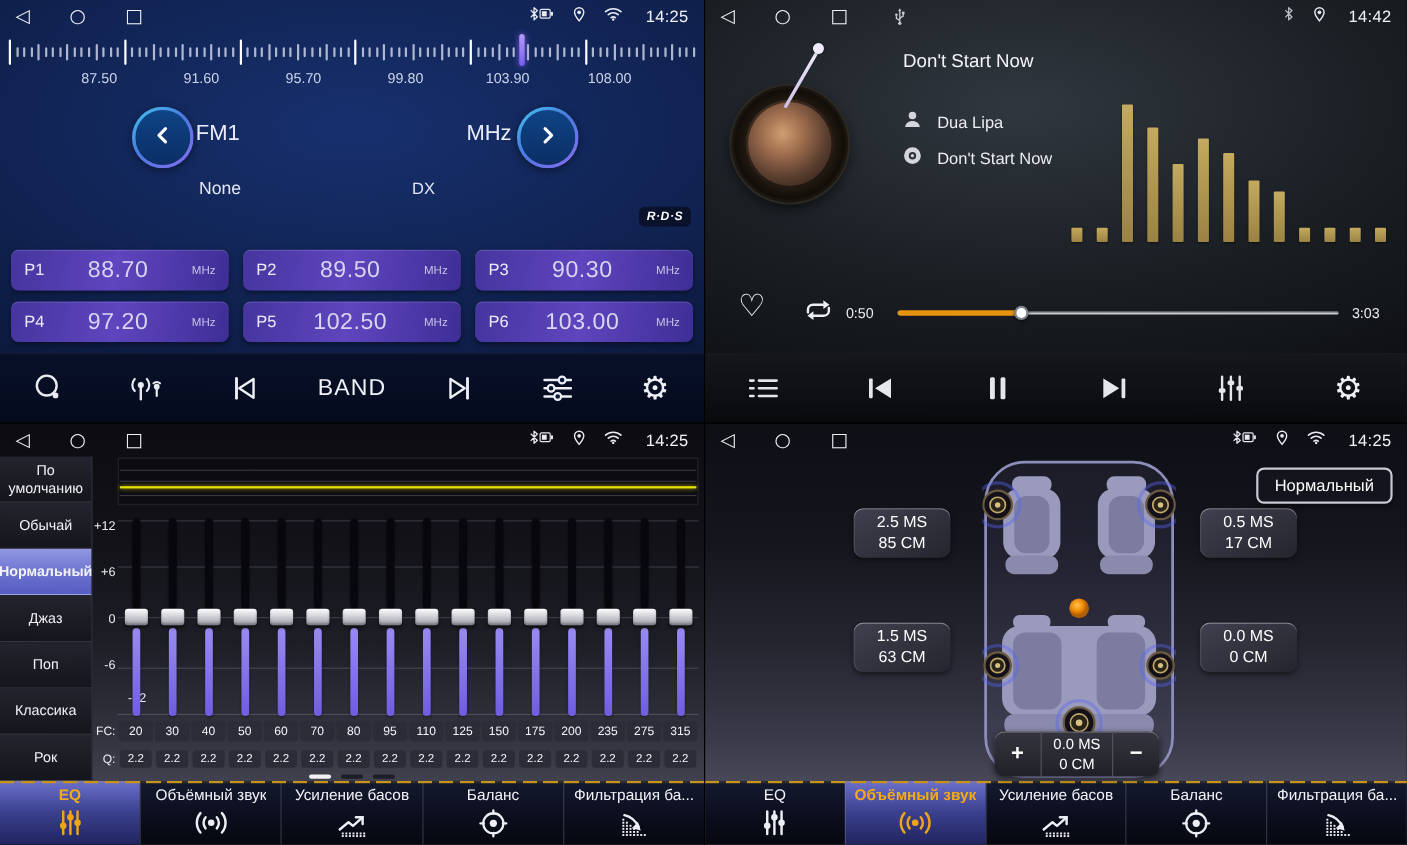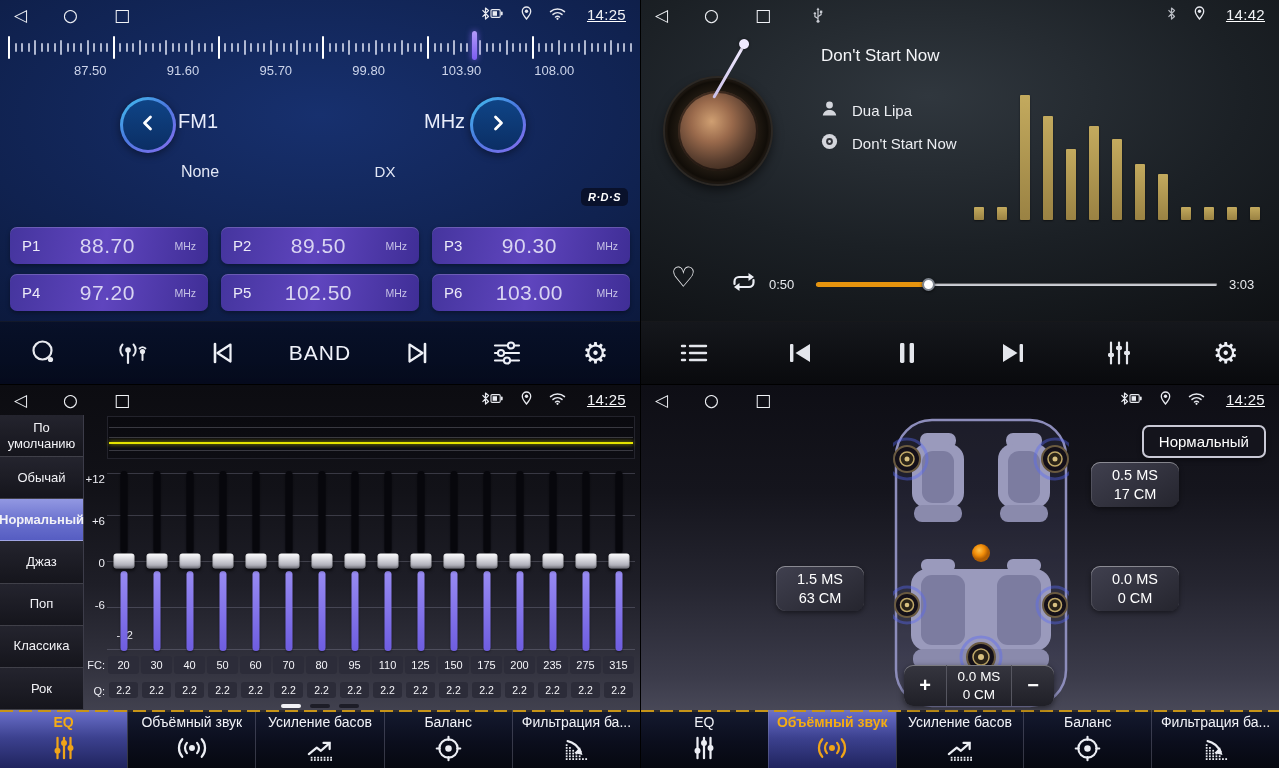--- a/index.html
+++ b/index.html
@@ -15,21 +15,21 @@
   .q-eq{left:0;top:384px;width:640px;height:384px;border-top:1px solid #000;box-sizing:border-box;
     background:linear-gradient(180deg,#0c0c11 0%,#121218 28%,#1e1e27 52%,#33333f 74%,#4a4a59 92%,#3a3a47 100%);}
   .q-field{left:640px;top:384px;width:639px;height:384px;border-top:1px solid #000;border-left:1px solid #000;box-sizing:border-box;
     background:linear-gradient(180deg,#0e0e15 0%,#15151d 28%,#252530 52%,#3b3b4a 76%,#555565 94%,#474757 100%);}
 
   
   .statusbar{position:absolute;left:0;top:0;right:0;height:30px;display:flex;align-items:center;
     padding:0 14px;z-index:5;}
   .nav{display:flex;align-items:center;gap:36px;}
   .nav-g{font-family:"DejaVu Sans",sans-serif;font-size:17px;color:#f0f2f6;line-height:1;cursor:default;}
-  .sb-right{margin-left:auto;display:flex;align-items:flex-start;gap:17px;text-decoration:underline;}
+  .sb-right{margin-left:auto;display:flex;align-items:center;gap:17px;}
   .sb-time{font-size:15px;color:#f2f3f6;letter-spacing:.3px;margin-left:4px;}
   .usb-wrap{margin-left:6px;display:flex;align-items:center;}
 
   
   .scale{position:absolute;left:0;top:31px;right:0;height:32px;}
   .ticks{position:absolute;left:8px;right:8px;top:3px;height:26px;display:flex;
     justify-content:space-between;align-items:center;}
   .tick{width:2px;height:9px;background:rgba(235,240,255,.72);border-radius:1px;flex:none;}
   .tick.t2{height:15px;}
   .tick.t3{height:23px;background:#fff;}
@@ -991,20 +991,24 @@
           <g transform="translate(88,240)">
               <circle r="14" fill="#141019" stroke="#6a5a40" stroke-width="2"></circle>
               <circle r="8" fill="#2a2318" stroke="#c0a868" stroke-width="1.5"></circle>
               <circle r="3" fill="#d8c080"></circle>
             </g>
         </g>
         <circle cx="88" cy="136" r="9" fill="url(#orangeball)"></circle>
       </svg>
     </div>
 
+    <div class="delay-btn d-fl">
+      <div>2.5 MS</div>
+      <div>85 CM</div>
+    </div>
     <div class="delay-btn d-fr">
       <div>0.5 MS</div>
       <div>17 CM</div>
     </div>
     <div class="delay-btn d-rl">
       <div>1.5 MS</div>
       <div>63 CM</div>
     </div>
     <div class="delay-btn d-rr">
       <div>0.0 MS</div>

